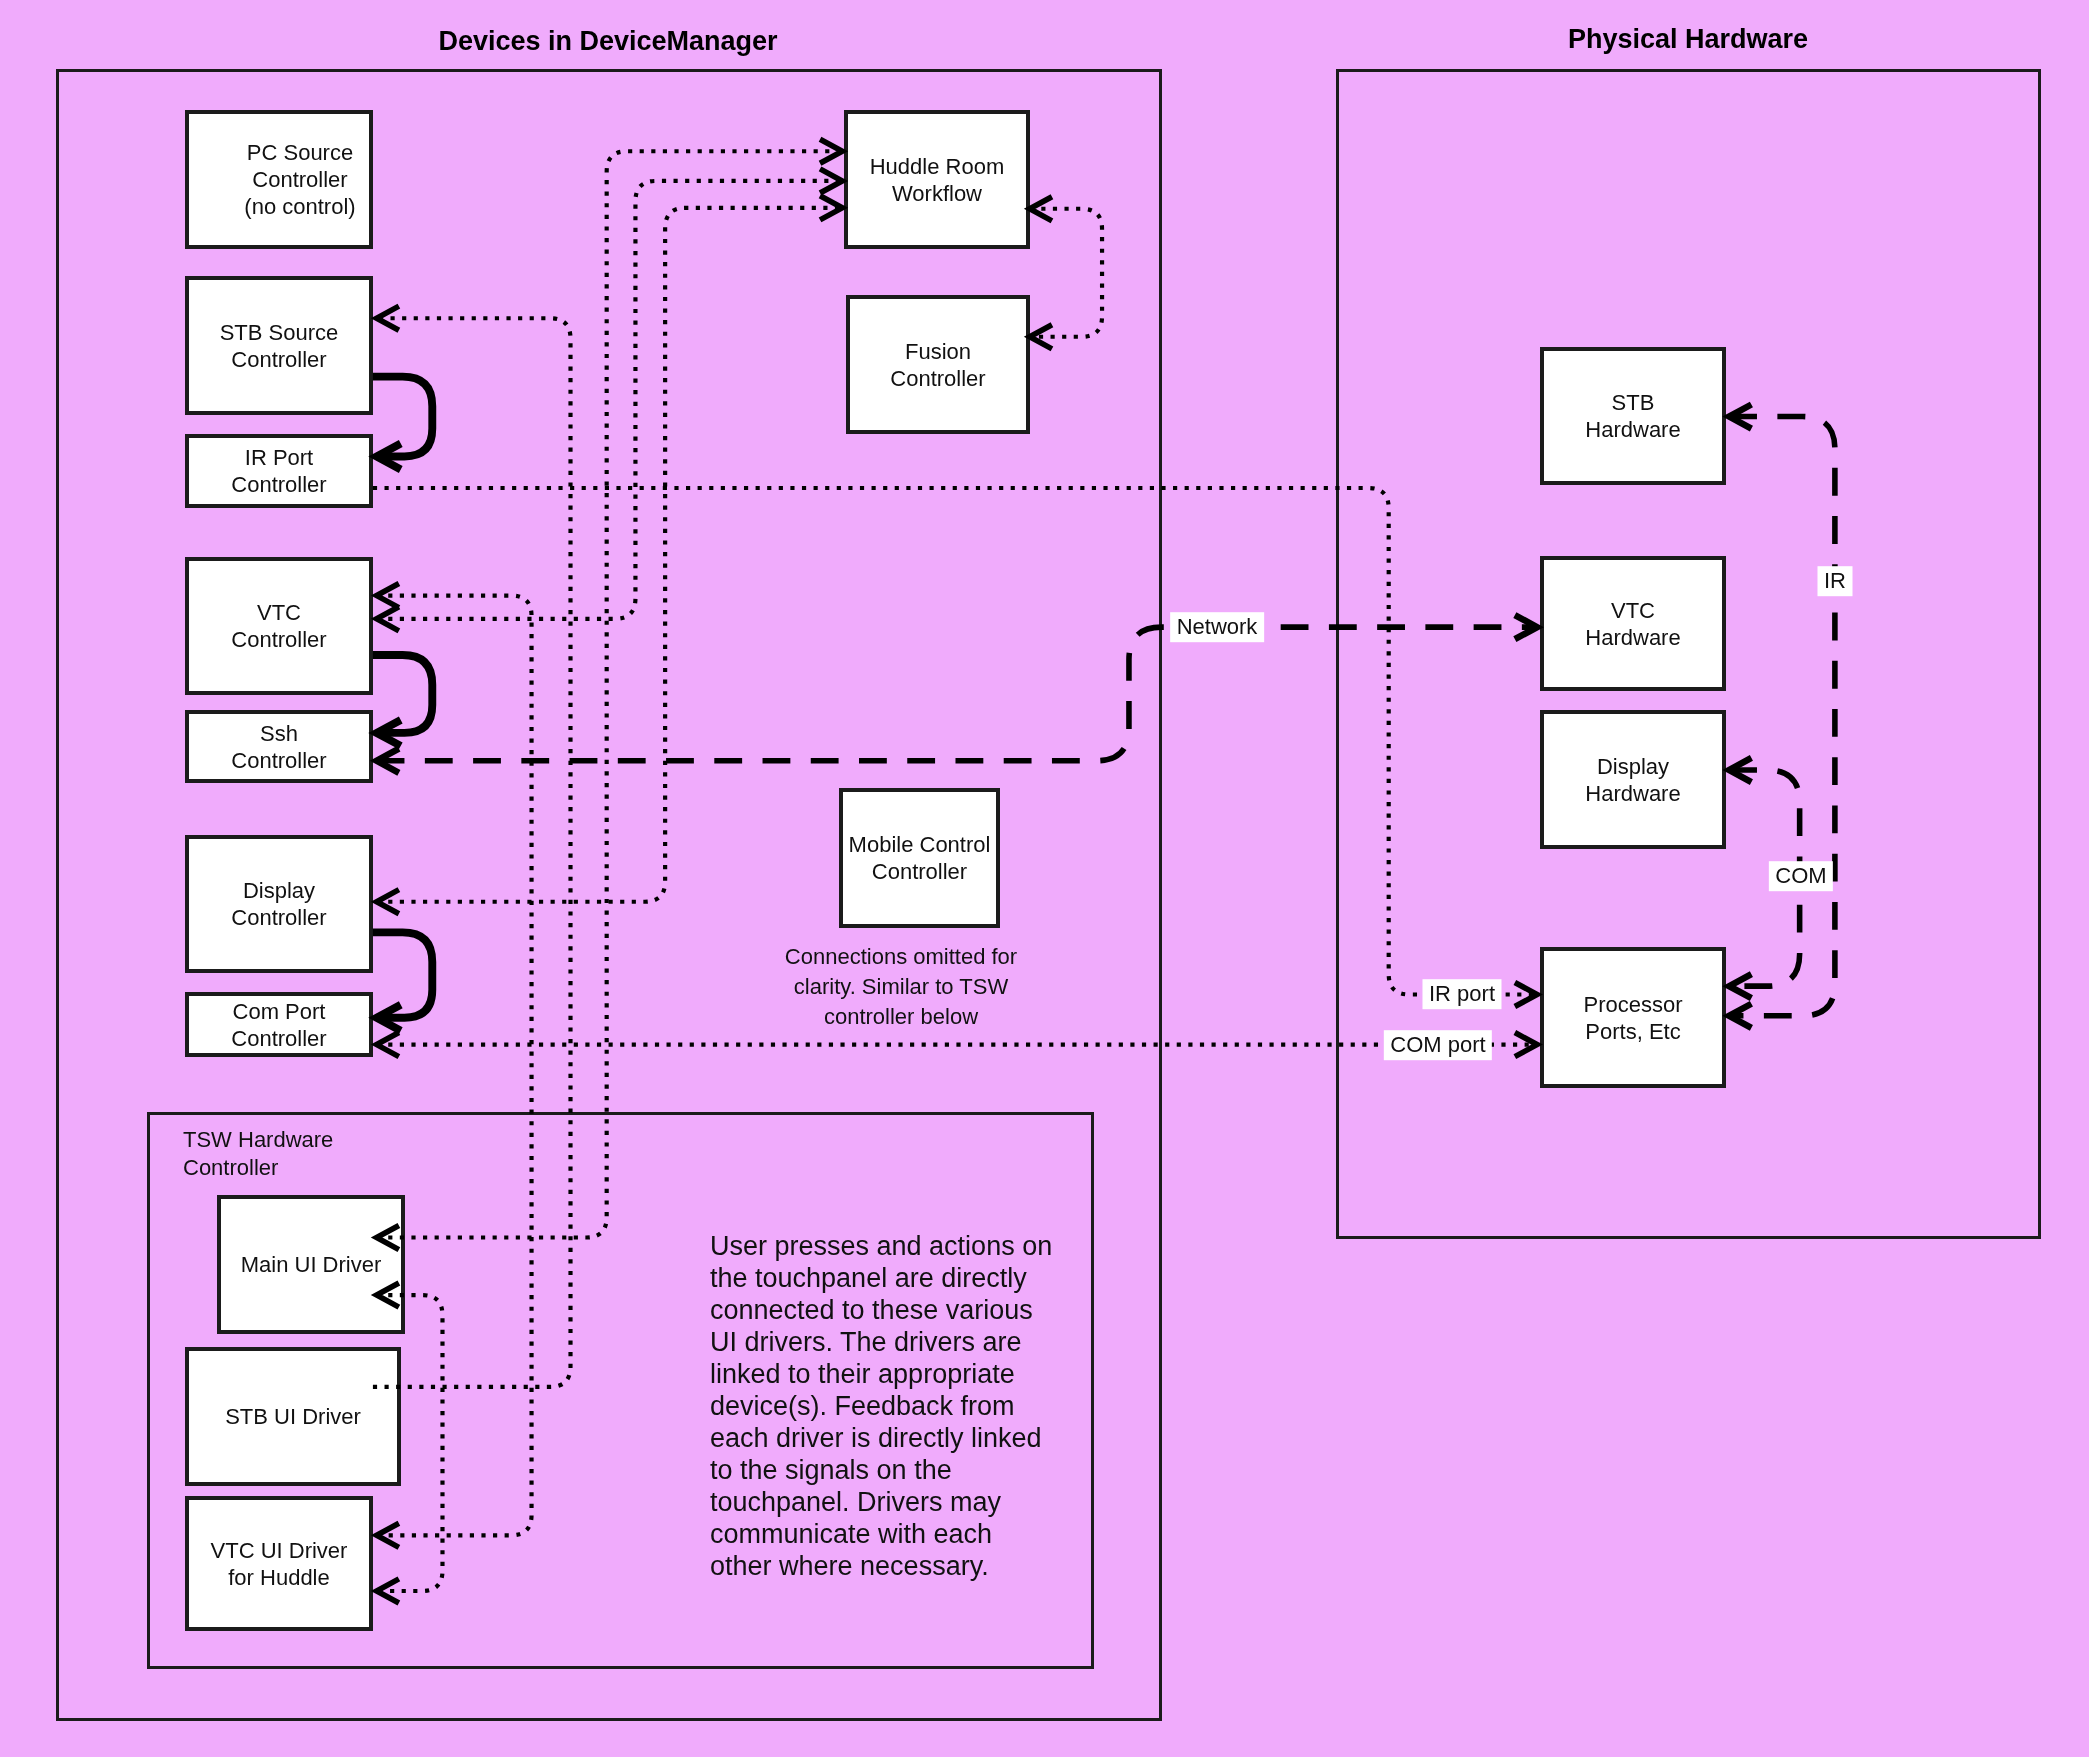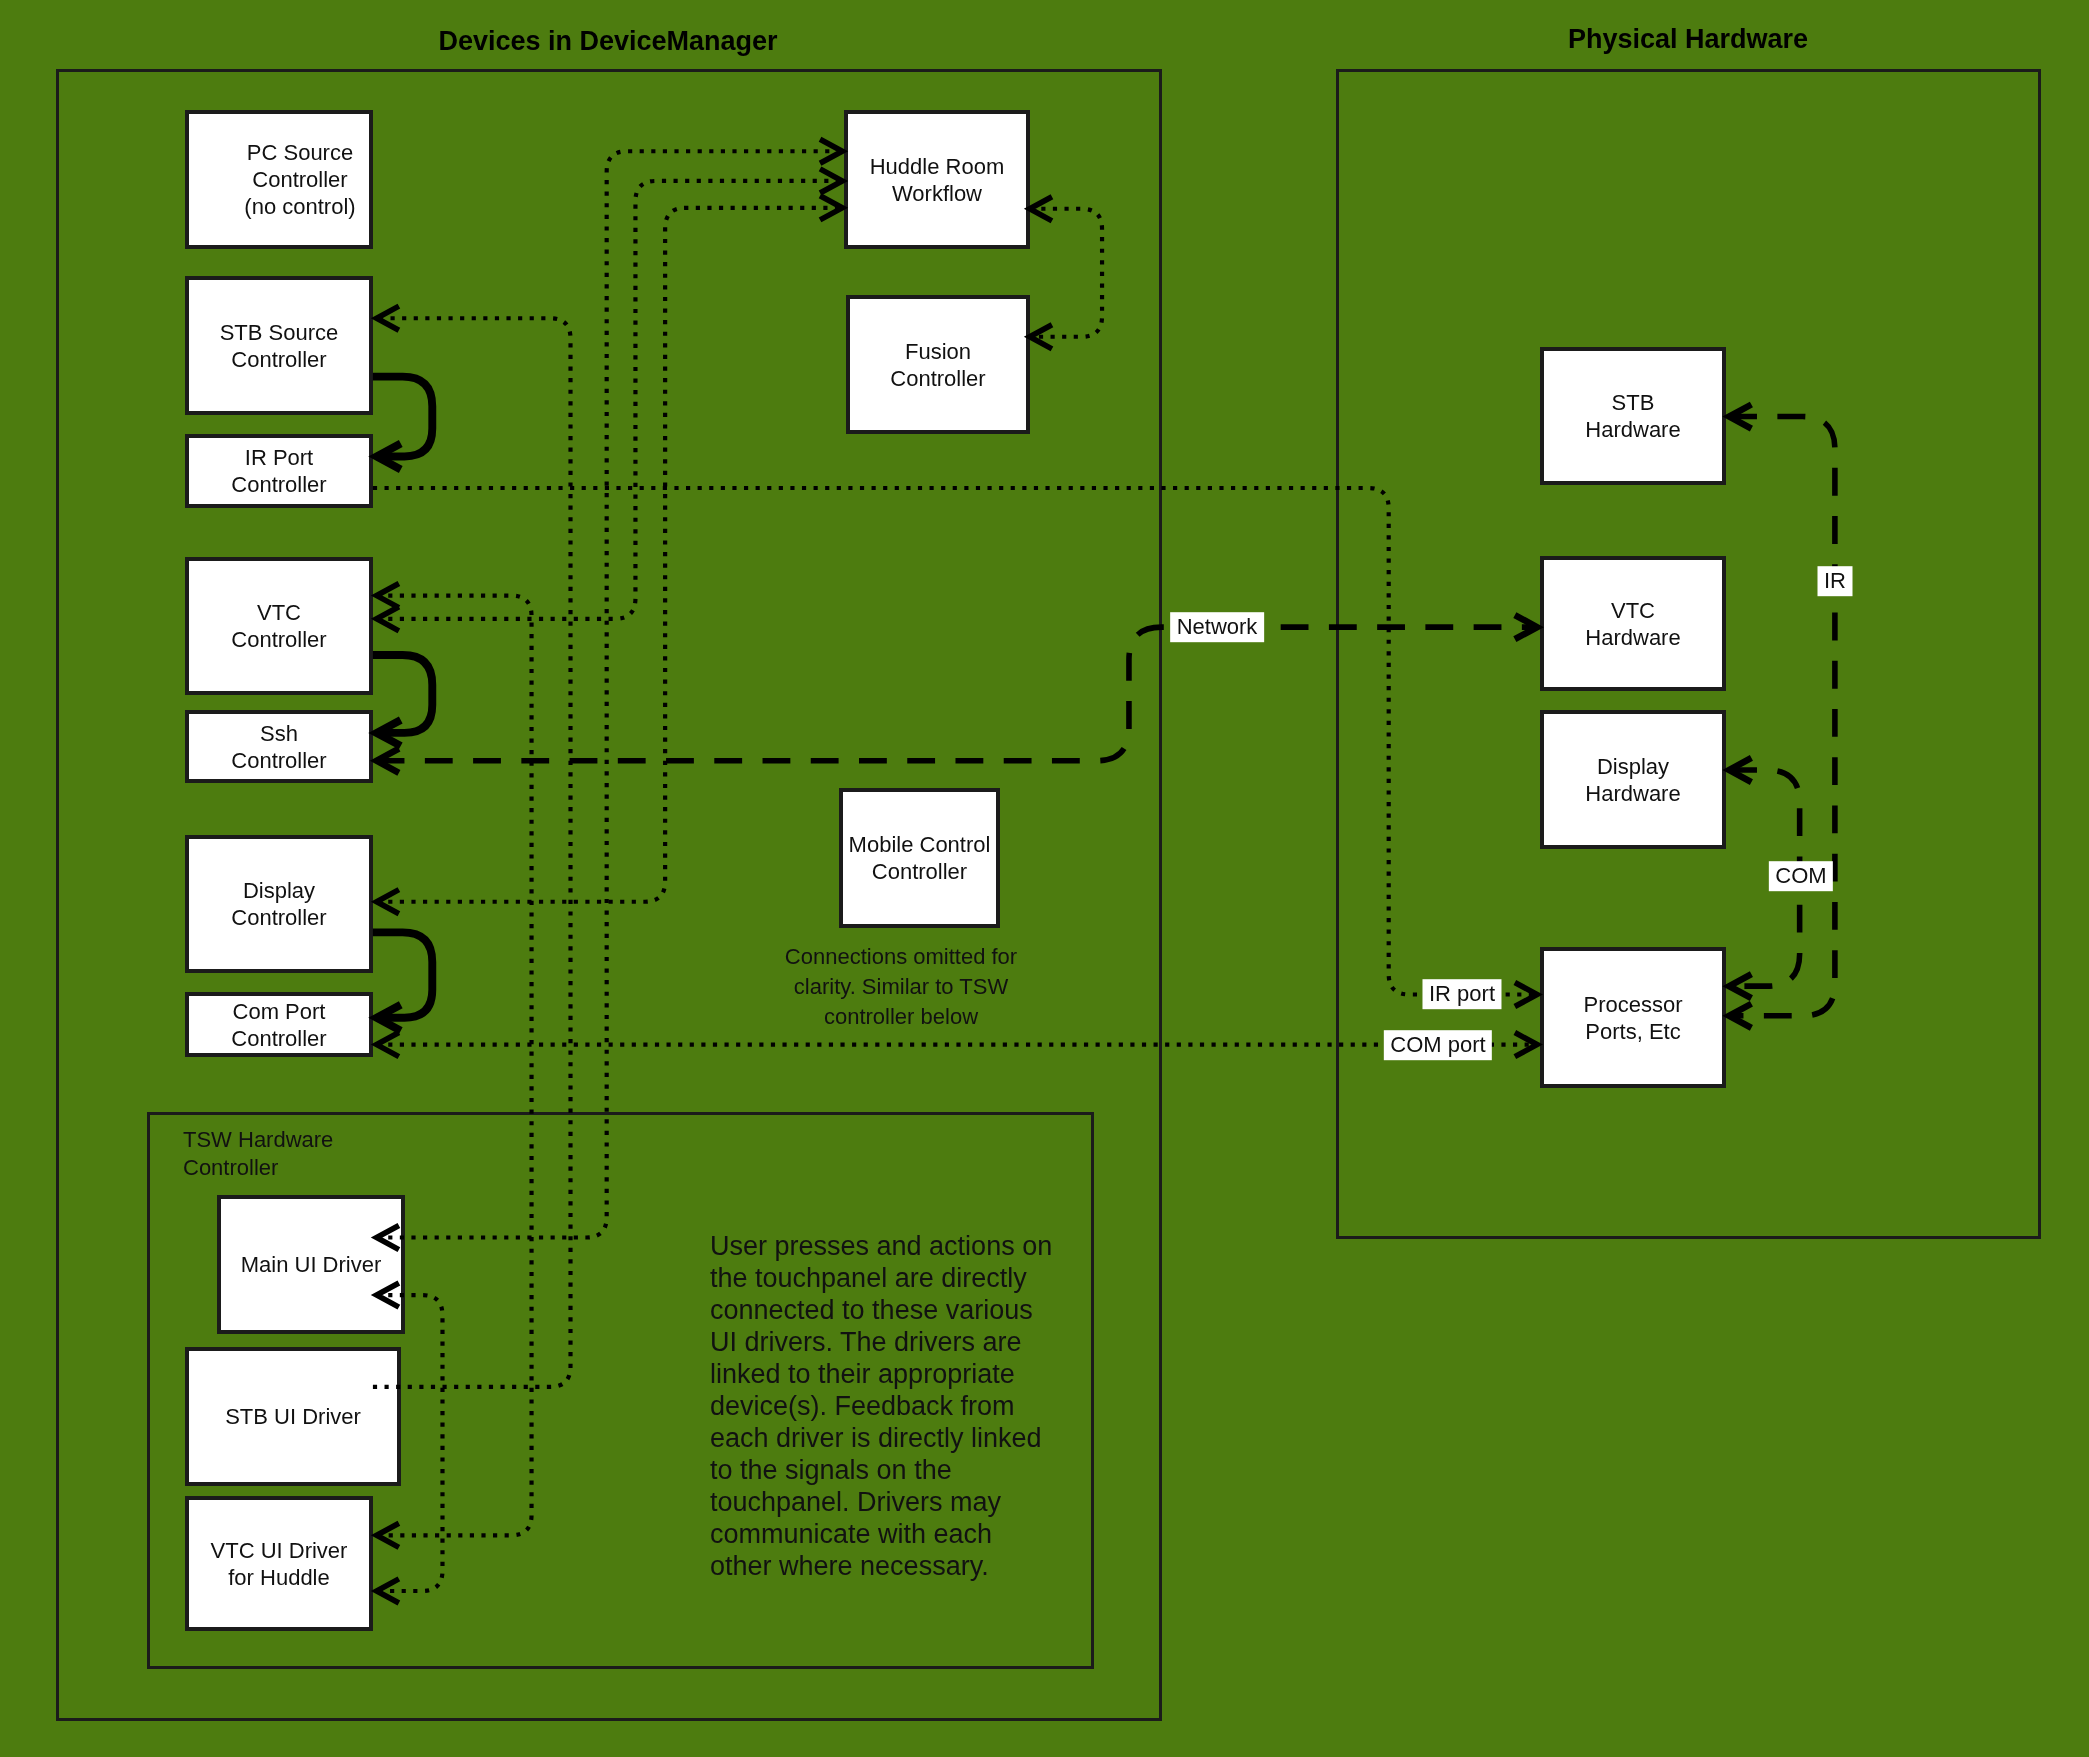--- a/index.html
+++ b/index.html
@@ -1,17 +1,17 @@
 <!DOCTYPE html>
 <html style="font-size:15px"><head>
 <meta charset="utf-8">
 <style>
   html,body{margin:0;padding:0;background:#ffffff;}
   body{width:2090px;height:1758px;position:relative;font-family:"Liberation Sans",sans-serif;}
-  .stage{position:absolute;left:0;top:0;width:2090px;height:1758px;background:#4d7c0f;overflow:hidden;}
+  .stage{position:absolute;left:0;top:0;width:2090px;height:1758px;background:#f0abfc;overflow:hidden;}
   .title{position:absolute;font-weight:bold;font-size:27px;color:#000;text-align:center;transform:translateX(-50%);white-space:nowrap;}
   .container{position:absolute;border:3.7px solid #1b1b1b;background:transparent;box-sizing:border-box;}
   .node{position:absolute;border:4.6px solid #1b1b1b;background:#ffffff;box-sizing:border-box;
         display:flex;align-items:center;justify-content:center;text-align:center;
         font-size:22px;line-height:27px;color:#111;white-space:pre-line;}
   #connector-layer{position:absolute;left:0;top:0;z-index:5;}
   #boxes-layer .node{z-index:2;}
   .edge-dotted{stroke:#000;stroke-width:4.5;stroke-dasharray:4.5 8;fill:none;stroke-linecap:butt;}
   .edge-dashed{stroke:#000;stroke-width:6;stroke-dasharray:30 22;fill:none;stroke-linecap:butt;}
   .edge-solid{stroke:#000;stroke-width:8.5;fill:none;}

